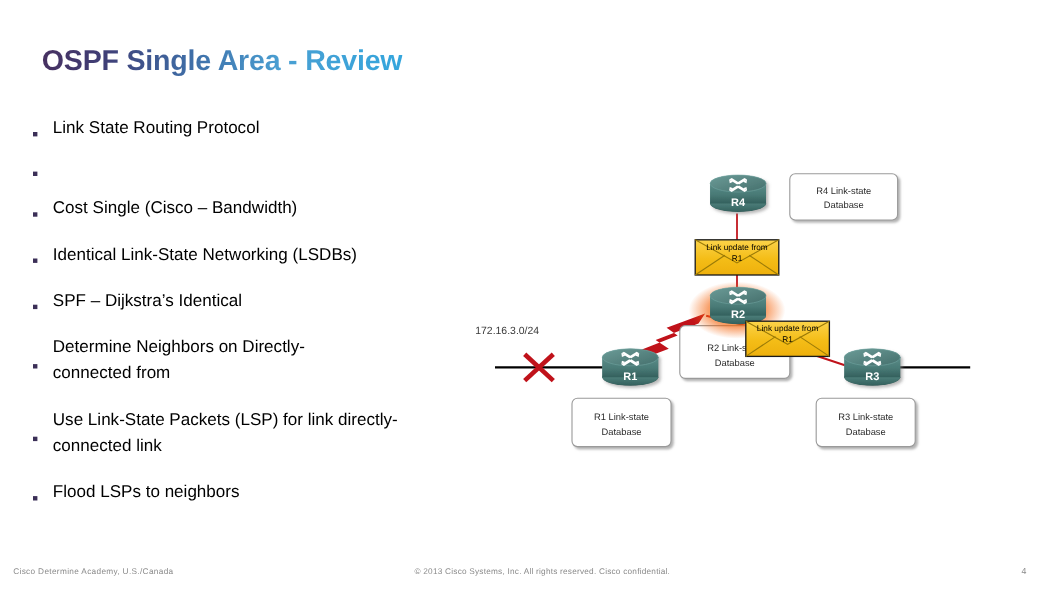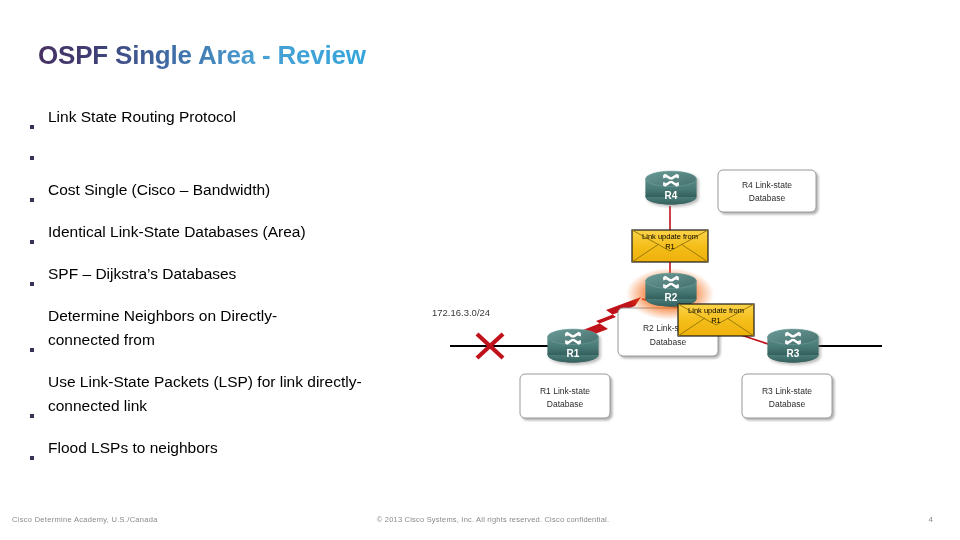--- a/index.html
+++ b/index.html
@@ -42,42 +42,42 @@
 
   
   #bullet-list {
     position: absolute;
     left: 30px;
     top: 105px;
     width: 400px;
   }
   .bullet-row {
     display: flex;
-    align-items: flex-end;
+    align-items: center;
     margin-bottom: 18px;
   }
   .bullet-marker {
     width: 4px;
     height: 4px;
     background: #3b2f57;
     margin-top: 9px;
     margin-right: 14px;
     flex: 0 0 auto;
   }
   .bullet-text {
     font-size: 15.5px;
     color: #000000;
     line-height: 1.55;
   }
 
   
   #diagram {
     position: absolute;
     left: 420px;
-    top: 156px;
+    top: 144px;
     width: 530px;
     height: 280px;
   }
   #diagram svg { display: block; }
   .node-label {
     font-family: "Liberation Sans", sans-serif;
     font-size: 10px;
     font-weight: bold;
     fill: #ffffff;
   }
@@ -145,25 +145,25 @@
     </div>
     <div class="bullet-row">
       <div class="bullet-marker"></div>
     </div>
     <div class="bullet-row">
       <div class="bullet-marker"></div>
       <div class="bullet-text">Cost Single (Cisco – Bandwidth)</div>
     </div>
     <div class="bullet-row">
       <div class="bullet-marker"></div>
-      <div class="bullet-text">Identical Link-State Databases (Area)</div>
-    </div>
-    <div class="bullet-row">
-      <div class="bullet-marker"></div>
-      <div class="bullet-text">SPF – Dijkstra’s Databases</div>
+      <div class="bullet-text">Identical Link-State Networking (LSDBs)</div>
+    </div>
+    <div class="bullet-row">
+      <div class="bullet-marker"></div>
+      <div class="bullet-text">SPF – Dijkstra’s Identical</div>
     </div>
     <div class="bullet-row">
       <div class="bullet-marker"></div>
       <div class="bullet-text" style="width:300px">Determine Neighbors on Directly-connected from</div>
     </div>
     <div class="bullet-row">
       <div class="bullet-marker"></div>
       <div class="bullet-text" style="width:360px">Use Link-State Packets (LSP) for link directly-connected link</div>
     </div>
     <div class="bullet-row">

